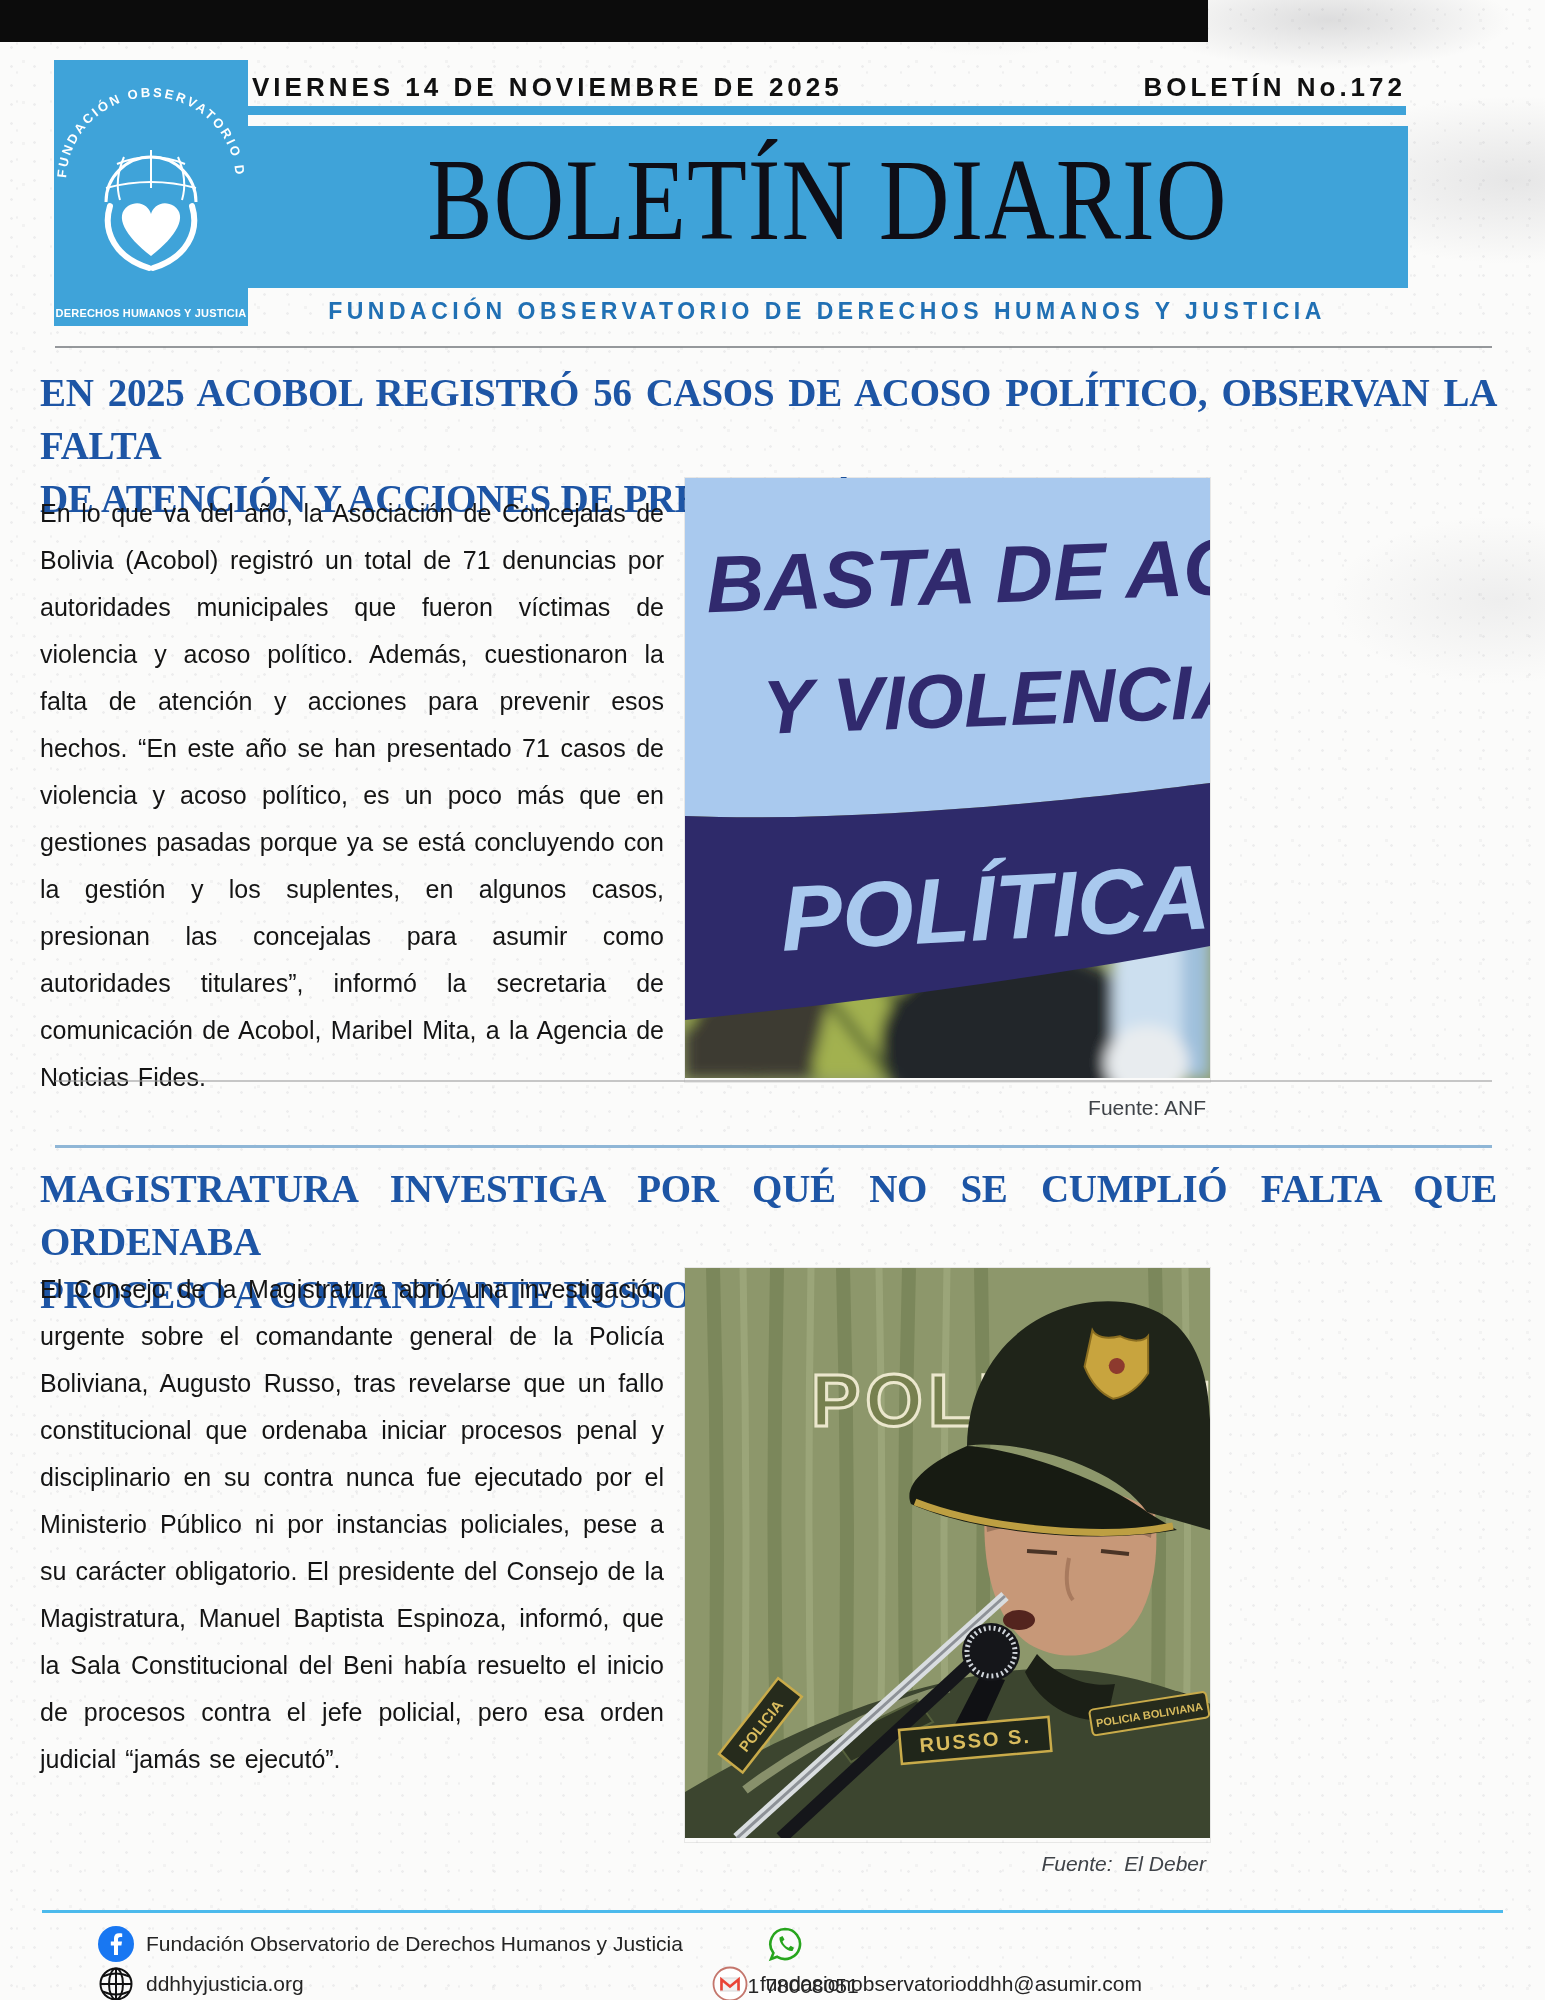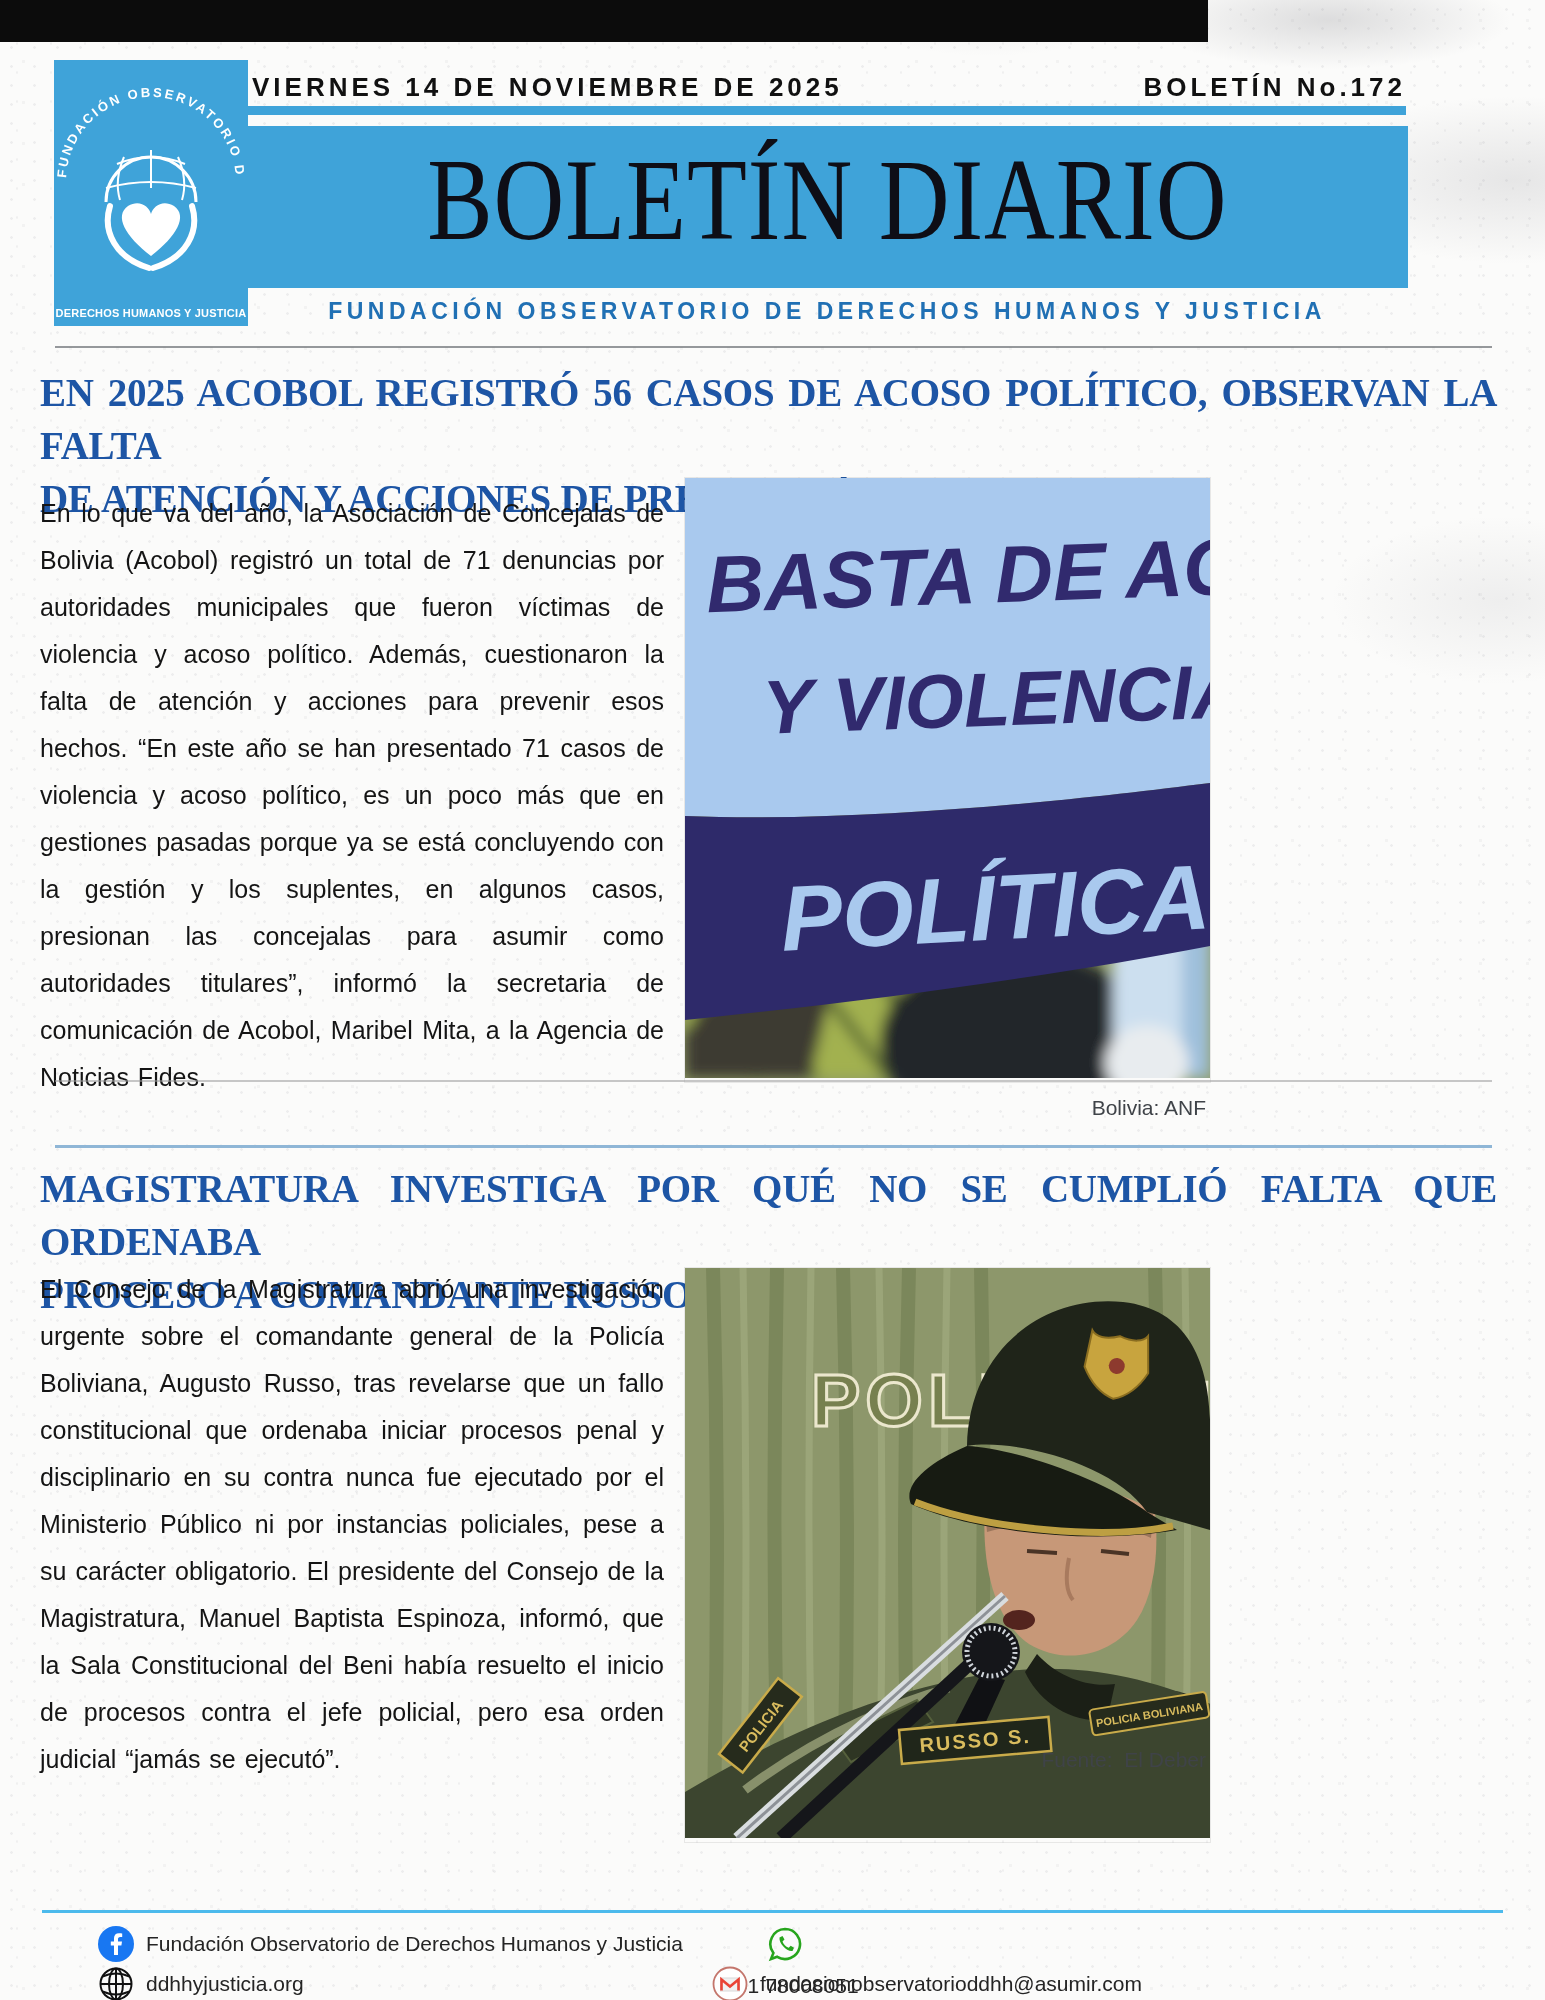--- a/index.html
+++ b/index.html
@@ -112,21 +112,21 @@
       </g>
       <path d="M0,0 H525 V305 C390,322 180,345 0,338 Z" fill="#a9c9ee"></path>
       <path d="M0,338 C180,345 390,322 525,305 L525,468 C370,498 170,525 0,542 Z" fill="#2e2a6a"></path>
       <text x="22" y="126" font-size="80" font-weight="bold" font-style="italic" fill="#312a6e" transform="rotate(-2 260 120)">BASTA DE ACO</text>
       <text x="78" y="248" font-size="76" font-weight="bold" font-style="italic" fill="#312a6e" transform="rotate(-2 300 240)">Y VIOLENCIA</text>
       <text x="96" y="462" font-size="92" font-weight="bold" font-style="italic" fill="#a9c9ee" transform="rotate(-3 300 440)">POLÍTICA</text>
     </svg>
   </div>
 
   <div class="abs divider thin" style="left:55px;top:1080px;width:1437px;"></div>
-  <div class="abs caption" style="left:886px;top:1096px;">Bolivia: ANF</div>
+  <div class="abs caption" style="left:886px;top:1096px;">Fuente: ANF</div>
 
   <div class="abs divider light" style="left:55px;top:1145px;width:1437px;"></div>
 
   <div class="abs headline" style="top:1162px;">
     <div class="hl-just">MAGISTRATURA INVESTIGA POR QUÉ NO SE CUMPLIÓ FALTA QUE ORDENABA</div>
     <div>PROCESO A COMANDANTE RUSSO</div>
   </div>
   <div class="abs body-col" style="top:1266px;">El Consejo de la Magistratura abrió una investigación urgente sobre el comandante general de la Policía Boliviana, Augusto Russo, tras revelarse que un fallo constitucional que ordenaba iniciar procesos penal y disciplinario en su contra nunca fue ejecutado por el Ministerio Público ni por instancias policiales, pese a su carácter obligatorio. El presidente del Consejo de la Magistratura, Manuel Baptista Espinoza, informó, que la Sala Constitucional del Beni había resuelto el inicio de procesos contra el jefe policial, pero esa orden judicial “jamás se ejecutó”.</div>
 
   <div class="abs figure" style="top:1268px;">
@@ -186,21 +186,21 @@
         <rect width="118" height="26" rx="4" fill="#262b1c" stroke="#c9ab4a" stroke-width="2"></rect>
         <text x="59" y="18" text-anchor="middle" font-size="11" font-weight="bold" fill="#d9bc5e">POLICIA BOLIVIANA</text>
       </g>
       <g transform="translate(34,486) rotate(-52)">
         <rect width="96" height="30" fill="#262b1c" stroke="#c9ab4a" stroke-width="2.5"></rect>
         <text x="48" y="21" text-anchor="middle" font-size="15" font-weight="bold" fill="#d9bc5e">POLICIA</text>
       </g>
     </svg>
   </div>
 
-  <div class="abs caption" style="left:886px;top:1748px;">Fuente:  El Deber</div>
+  <div class="abs caption" style="left:886px;top:1852px;font-style:italic;">Fuente:  El Deber</div>
 
   <div class="abs footer-rule"></div>
 
   <div class="abs f-item" style="left:98px;top:1926px;">
     <svg width="36" height="36" viewBox="0 0 36 36">
       <circle cx="18" cy="18" r="18" fill="#1877f2"></circle>
       <path d="M20,29 V19.5 h3.4 l.6,-4 H20 v-2.3 c0,-1.2 .5,-2.2 2.2,-2.2 h2 V7.4 c-.4,-.1-1.7,-.2-3.2,-.2 c-3.2,0-5,1.9-5,5.1 v3.2 h-3.2 v4 H16 V29 Z" fill="#ffffff"></path>
     </svg>
     <span class="f-label">Fundación Observatorio de Derechos Humanos y Justicia</span>
   </div>

